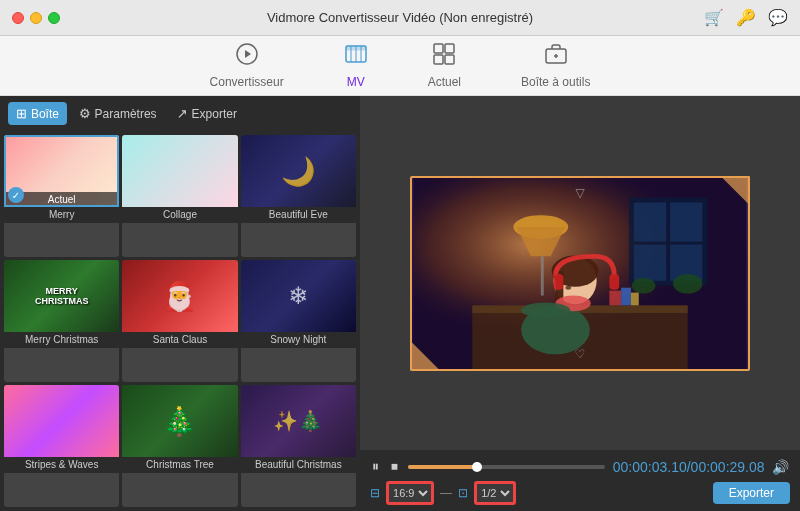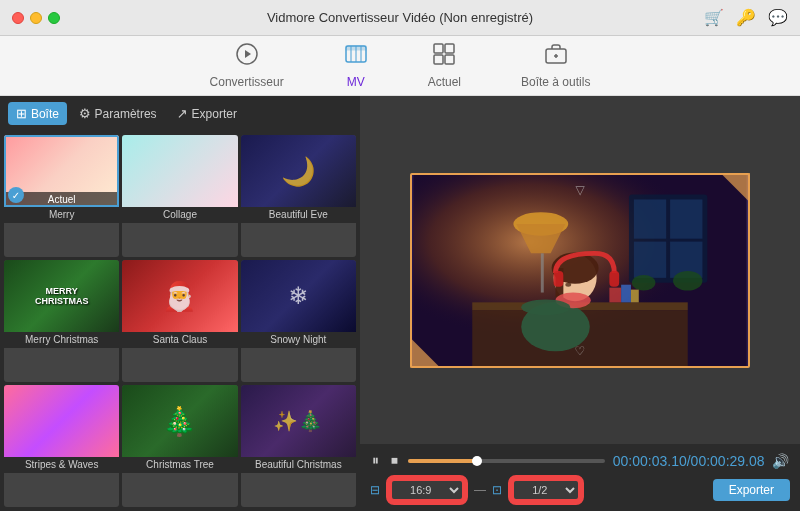--- a/index.html
+++ b/index.html
@@ -302,25 +302,25 @@
     }
     .volume-icon { color: #ccc; font-size: 14px; }
     .controls-row2 {
       display: flex;
       align-items: center;
       gap: 8px;
       justify-content: space-between;
     }
     .ratio-select, .speed-select {
       background: #3a3a3a;
-      border: 6px solid #ef4444;
+      border: 3px solid #ef4444;
       color: #ccc;
       font-size: 11px;
-      padding: 2px 14px;
-      border-radius: 8px;
+      padding: 2px 0;
+      border-radius: 3px;
       cursor: pointer;
     }
     .export-btn {
       background: #4a9fd4;
       color: white;
       border: none;
       padding: 4px 16px;
       border-radius: 4px;
       font-size: 12px;
       cursor: pointer;

